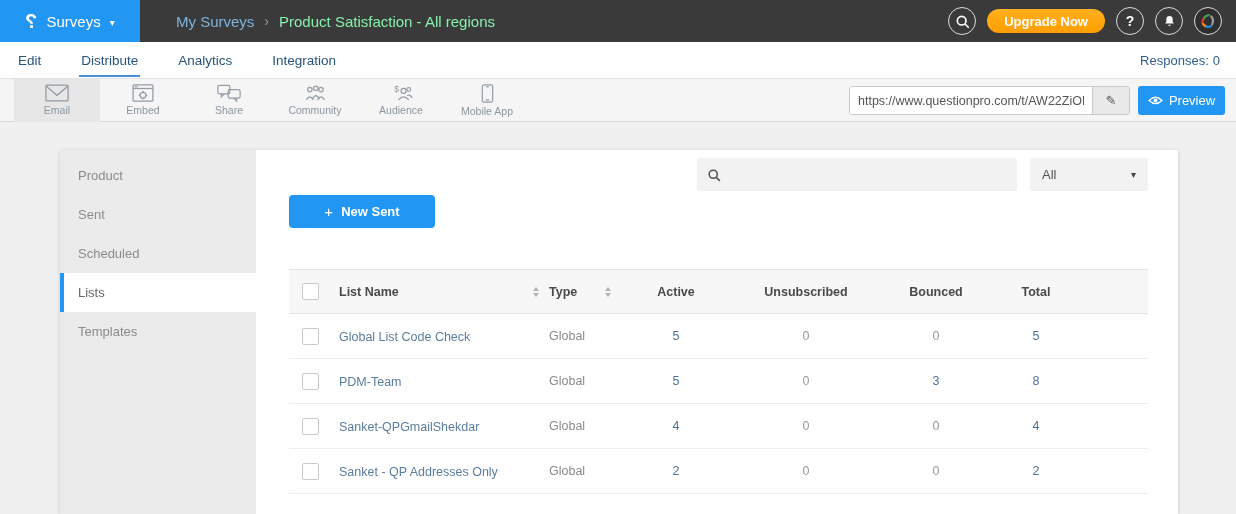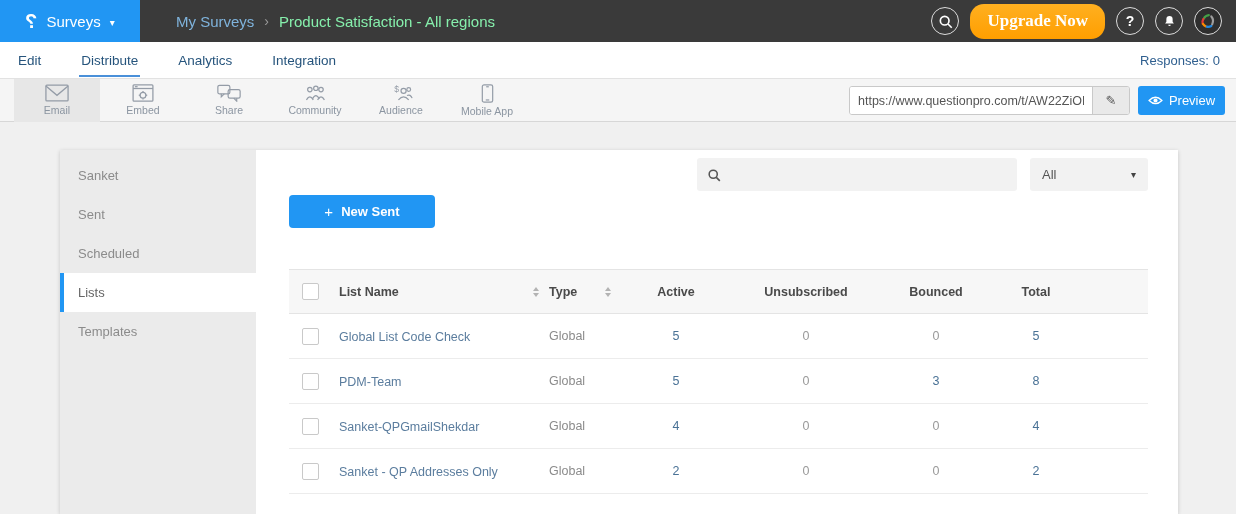--- a/index.html
+++ b/index.html
@@ -10,21 +10,21 @@
   .logo-box { width:140px; height:42px; background:#2196f3; display:flex; align-items:center; justify-content:center; gap:9px; cursor:pointer; flex:0 0 auto; }
   .logo-glyph { color:#fff; font-size:20px; font-weight:bold; transform:scaleX(-1); display:inline-block; line-height:1; }
   .logo-box .prod { color:#fff; font-size:15px; }
   .logo-box .caret { color:#fff; font-size:10px; margin-top:2px; }
   .breadcrumb { display:flex; align-items:center; gap:10px; margin-left:36px; font-size:15px; flex:1 1 auto; min-width:0; }
   .breadcrumb .parent { color:#7fb3dc; cursor:pointer; }
   .breadcrumb .sep { color:#9a9a9a; font-size:14px; }
   .breadcrumb .title { color:#86efac; }
   .top-actions { display:flex; align-items:center; gap:11px; margin-right:14px; }
   .circle-btn { width:28px; height:28px; border-radius:50%; border:1.5px solid #dcdcdc; display:flex; align-items:center; justify-content:center; color:#fff; cursor:pointer; background:transparent; font-size:14px; font-weight:bold; flex:0 0 auto; }
-  .upgrade-btn { height:35px; padding:0 17px; border-radius:14px; background:linear-gradient(#ffb020,#ff9e00); border:none; color:#fff; font-weight:bold; font-size:17px; cursor:pointer; font-family:Liberation Serif, serif; }
+  .upgrade-btn { height:24px; padding:0 17px; border-radius:14px; background:linear-gradient(#ffb020,#ff9e00); border:none; color:#fff; font-weight:bold; font-size:13px; cursor:pointer; font-family:Liberation Sans, sans-serif; }
   .avatar-btn { background:#2e2e2e; }
 
   
   .navbar { height:37px; background:#fff; border-bottom:1px solid #e2e2e2; display:flex; align-items:center; padding:0 16px; }
   .nav-tabs { display:flex; gap:36px; flex:1; }
   .nav-tab { font-size:13.5px; color:#26547c; cursor:pointer; padding:9px 2px 7px; }
   .nav-tab.active { border-bottom:2px solid #4a90d9; }
   .responses { font-size:13px; color:#2f5f8f; display:flex; gap:4px; }
 
   
@@ -201,21 +201,21 @@
         <circle cx="8" cy="6" r="2.2" fill="#fff" stroke="none"></circle>
       </svg>
     <span>Preview</span>
   </button>
 </div>
 
 <div class="page">
   <div class="card">
 
     <div class="sidebar">
-      <div class="side-item">Sanket</div>
+      <div class="side-item">Product</div>
       <div class="side-item">Sent</div>
       <div class="side-item">Scheduled</div>
       <div class="side-item active">Lists</div>
       <div class="side-item">Templates</div>
     </div>
 
     <div class="content">
       <div class="search-row">
         <div class="search-box">
           <svg width="14" height="14" viewBox="0 0 18 18" fill="none" stroke="#555" stroke-width="2">

